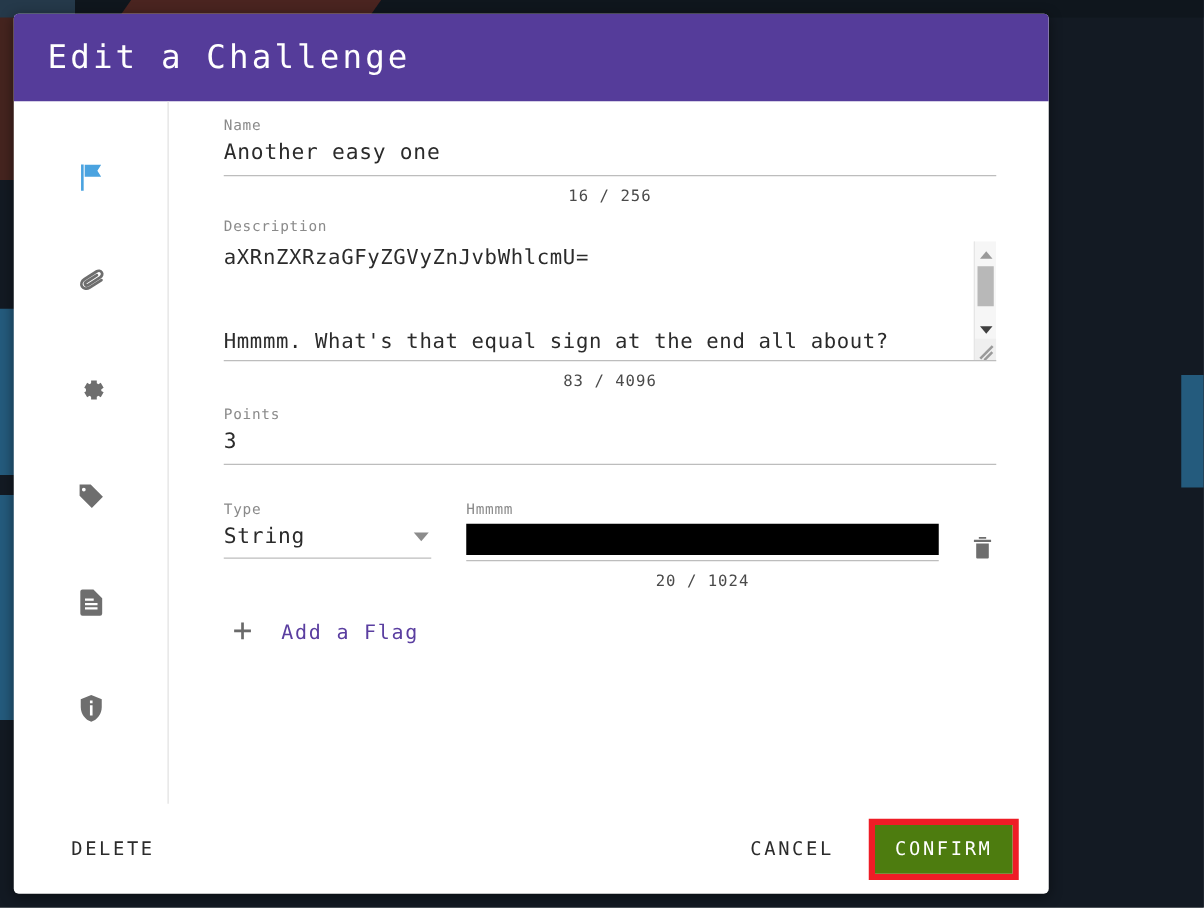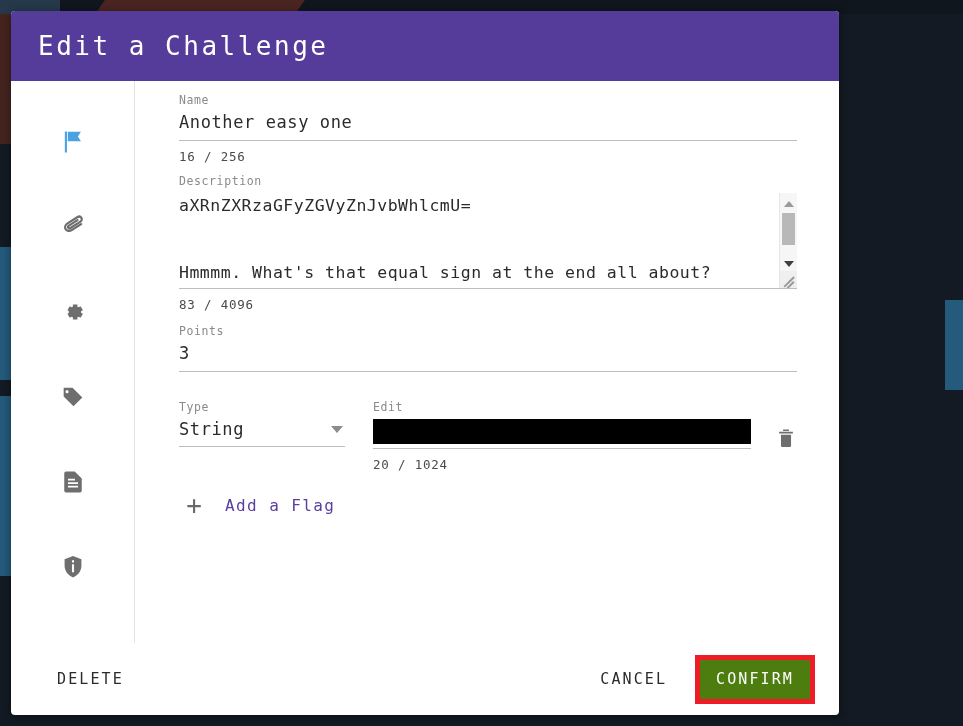--- a/index.html
+++ b/index.html
@@ -138,21 +138,21 @@
     color: #2b2b2b;
     letter-spacing: 0.6px;
     padding-bottom: 5px;
     border-bottom: 1px solid #bdbdbd;
     min-height: 23px;
     background: transparent;
   }
   .counter {
     font-size: 12.5px;
     color: #4a4a4a;
-    text-align: left;
+    text-align: center;
     letter-spacing: 0.8px;
     margin-top: 8px;
   }
 
   
   .desc-wrap {
     position: relative;
     border-bottom: 1px solid #bdbdbd;
     height: 95px;
     overflow: hidden;
@@ -426,21 +426,21 @@
 
         <div class="col-type">
           <div class="field-label">Type</div>
           <div class="select-value">
             <span>String</span>
             <span class="caret"></span>
           </div>
         </div>
 
         <div class="col-flag">
-          <div class="field-label">Edit</div>
+          <div class="field-label">Hmmmm</div>
           <div class="flag-underline">
             <div class="flag-redacted"></div>
           </div>
           <div class="counter">20 / 1024</div>
         </div>
 
         <div class="col-trash">
           <span>
             <svg width="22" height="24" viewBox="0 0 24 24">
               <path fill="#6e6e6e" d="M8.8 2.8h6.4v1.6H8.8zM4.5 5.2h15v2h-15zM6.5 8.4h11v12.4a.9.9 0 01-.9.9H7.4a.9.9 0 01-.9-.9V8.4z"></path>

